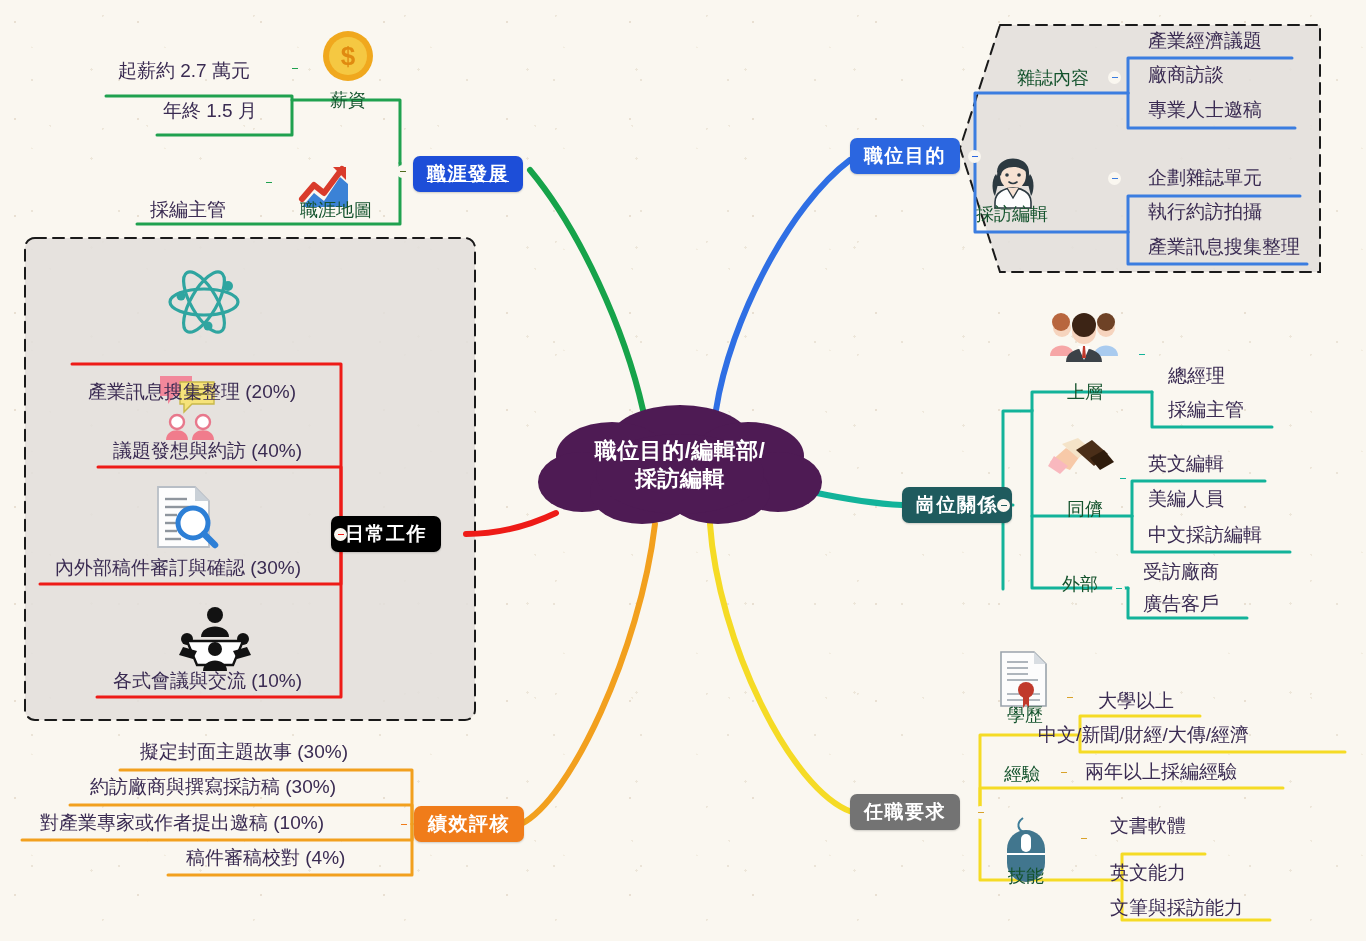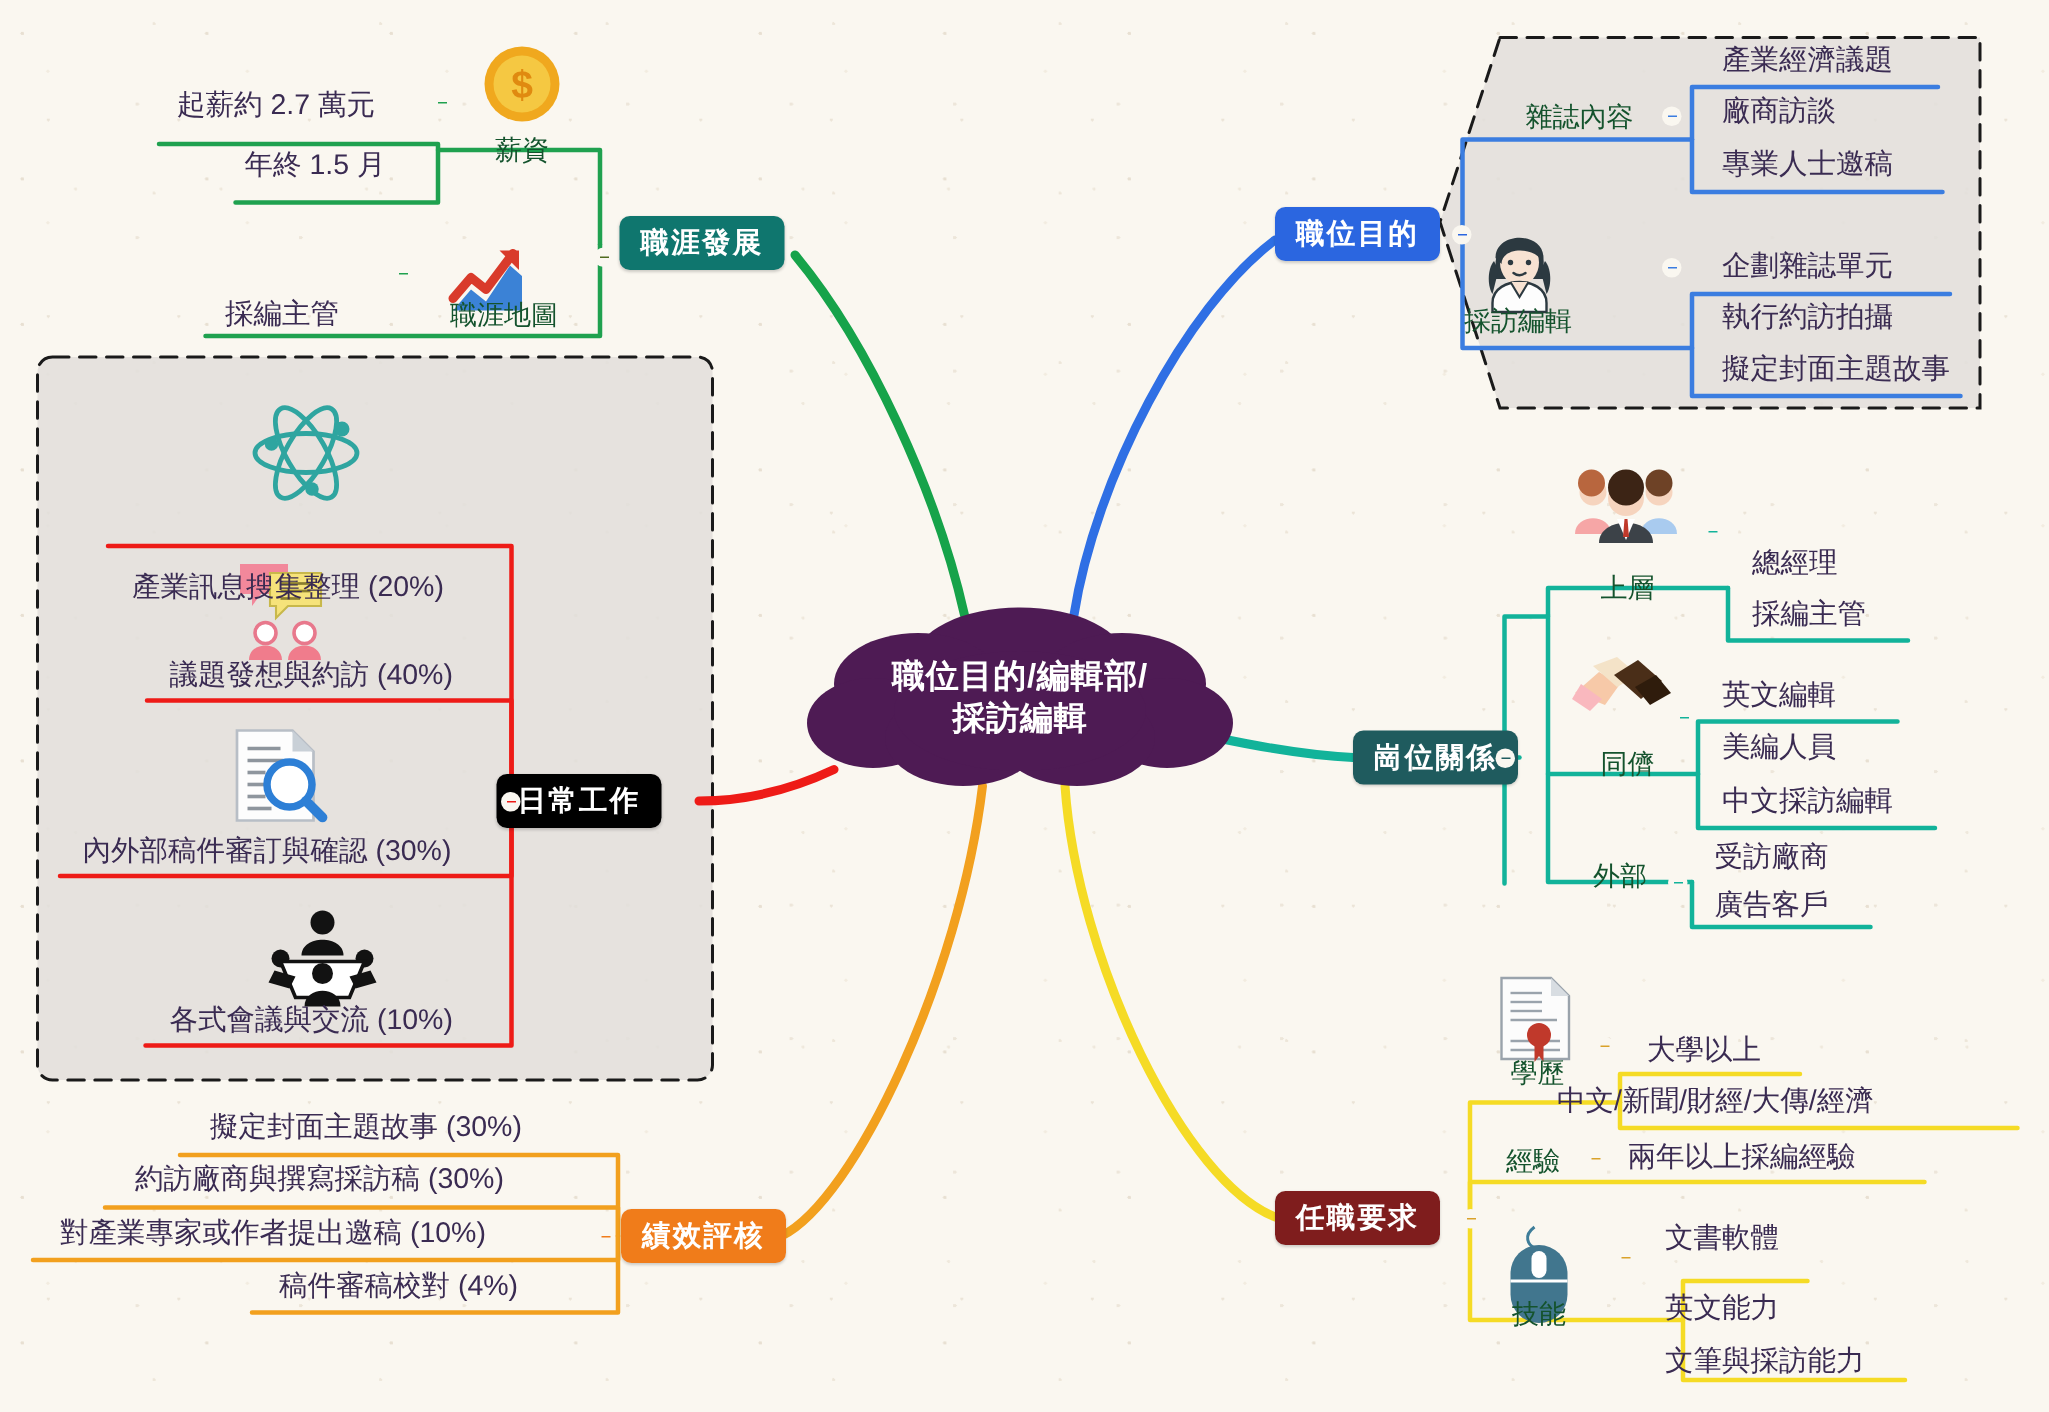--- a/index.html
+++ b/index.html
@@ -294,30 +294,30 @@
       <ellipse cx="198" cy="92" rx="52" ry="32"></ellipse>
       <ellipse cx="160" cy="74" rx="84" ry="40"></ellipse>
     </g>
   </svg>
   <div class="cloud-text">
     <span>職位目的/編輯部/</span>
     <span>採訪編輯</span>
   </div>
 </div>
 
-<div class="branch-label" style="left: 413px; top: 144px; background-color: #0f766e;">職涯發展</div>
+<div class="branch-label" style="left: 413px; top: 156px; background-color: #1d4ed8; text-decoration: underline;">職涯發展</div>
 <div class="toggle" style="left:396px;top:165px;color:#4F6B1E;"></div>
 
 <div class="branch-label" style="left: 850px; top: 138px; background-color: rgb(43, 102, 224);">職位目的</div>
 <div class="toggle" style="left:968px;top:150px;color:#2B66E0;"></div>
 
 <div class="branch-label" style="left: 902px; top: 487px; background-color: rgb(31, 91, 94);">崗位關係</div>
 <div class="toggle" style="left:997px;top:499px;color:#1F5B5E;"></div>
 
-<div class="branch-label" style="left: 850px; top: 794px; background-color: #7f1d1d;">任職要求</div>
+<div class="branch-label" style="left: 850px; top: 794px; background-color: #737373;">任職要求</div>
 <div class="toggle" style="left:974px;top:806px;color:#D9A22A;"></div>
 
 <div class="branch-label" style="left: 414px; top: 806px; background-color: rgb(240, 124, 26);">績效評核</div>
 <div class="toggle" style="left:397px;top:818px;color:#F07C1A;"></div>
 
 <div class="branch-label" style="left: 331px; top: 516px; background-color: #000000;">日常工作</div>
 <div class="toggle" style="left:334px;top:528px;color:#EE1B17;"></div>
 
 <div class="icon-label" style="left:318px;top:88px;width:60px;">薪資</div>
 <div class="toggle" style="left:288px;top:62px;color:#1FA14F;"></div>
@@ -331,21 +331,21 @@
 <div class="icon-label" style="left:1008px;top:66px;width:90px;">雜誌內容</div>
 <div class="toggle" style="left:1108px;top:71px;color:#3B7DE0;"></div>
 <div class="topic" style="left:1148px;top:30px;">產業經濟議題</div>
 <div class="topic" style="left:1148px;top:64px;">廠商訪談</div>
 <div class="topic" style="left:1148px;top:99px;">專業人士邀稿</div>
 
 <div class="icon-label" style="left:967px;top:202px;width:90px;">採訪編輯</div>
 <div class="toggle" style="left:1108px;top:172px;color:#3B7DE0;"></div>
 <div class="topic" style="left:1148px;top:167px;">企劃雜誌單元</div>
 <div class="topic" style="left:1148px;top:201px;">執行約訪拍攝</div>
-<div class="topic" style="left:1148px;top:236px;">擬定封面主題故事</div>
+<div class="topic" style="left:1148px;top:236px;">產業訊息搜集整理</div>
 
 <div class="icon-label" style="left:1053px;top:380px;width:64px;">上層</div>
 <div class="toggle" style="left:1135px;top:348px;color:#12B39A;"></div>
 <div class="topic" style="left:1168px;top:365px;">總經理</div>
 <div class="topic" style="left:1168px;top:399px;">採編主管</div>
 
 <div class="icon-label" style="left:1053px;top:497px;width:64px;">同儕</div>
 <div class="toggle" style="left:1116px;top:472px;color:#12B39A;"></div>
 <div class="topic" style="left:1148px;top:453px;">英文編輯</div>
 <div class="topic" style="left:1148px;top:488px;">美編人員</div>

